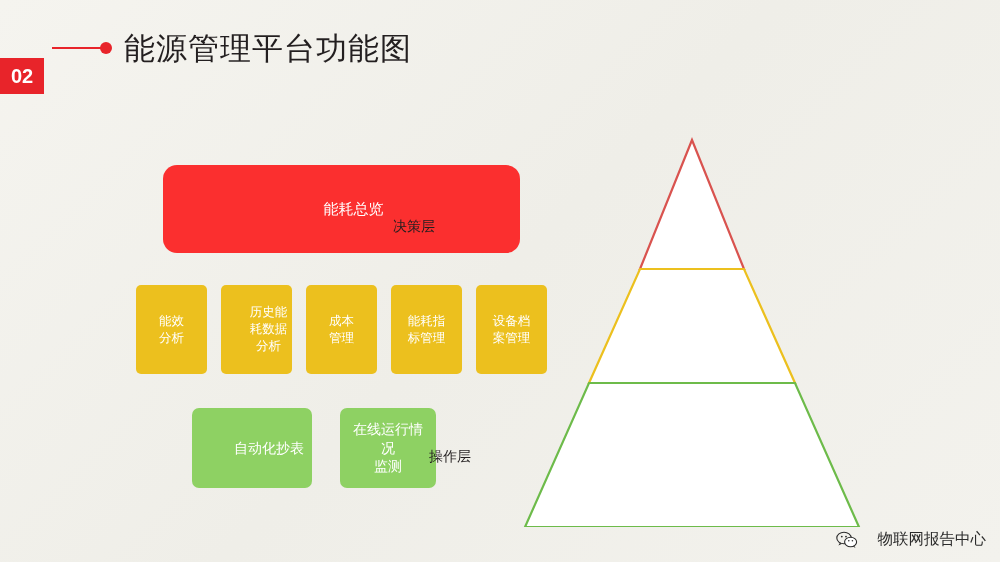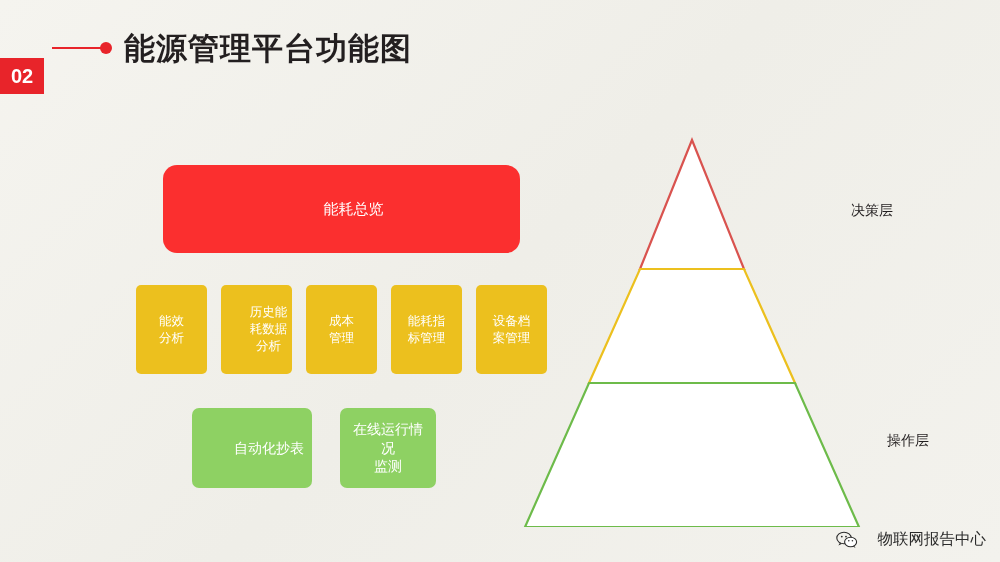--- a/index.html
+++ b/index.html
@@ -59,21 +59,21 @@
     width: 12px;
     height: 12px;
     border-radius: 50%;
     background: #e8242a;
   }
   .header-title {
     position: absolute;
     left: 124px;
     top: 10px;
     font-size: 31px;
-    font-weight: bold;
+    font-weight: normal;
     color: #231f20;
     letter-spacing: 1px;
     white-space: nowrap;
   }
 
   
   .box {
     position: absolute;
     box-sizing: border-box;
     display: flex;
@@ -125,23 +125,24 @@
   .pyramid {
     position: absolute;
     left: 455px;
     top: 132px;
     width: 500px;
     height: 395px;
   }
   .pyr-label {
     position: absolute;
     width: 100%;
-    text-align: right;
+    text-align: left;
     font-size: 14px;
     color: #231f20;
+    margin-top: 16px;
   }
   .pl-decision { top: 70px; }
   .pl-manage  { top: 188px; }
   .pl-operate { top: 300px; }
 
   
   .watermark {
     position: absolute;
     right: 14px;
     bottom: 12px;

